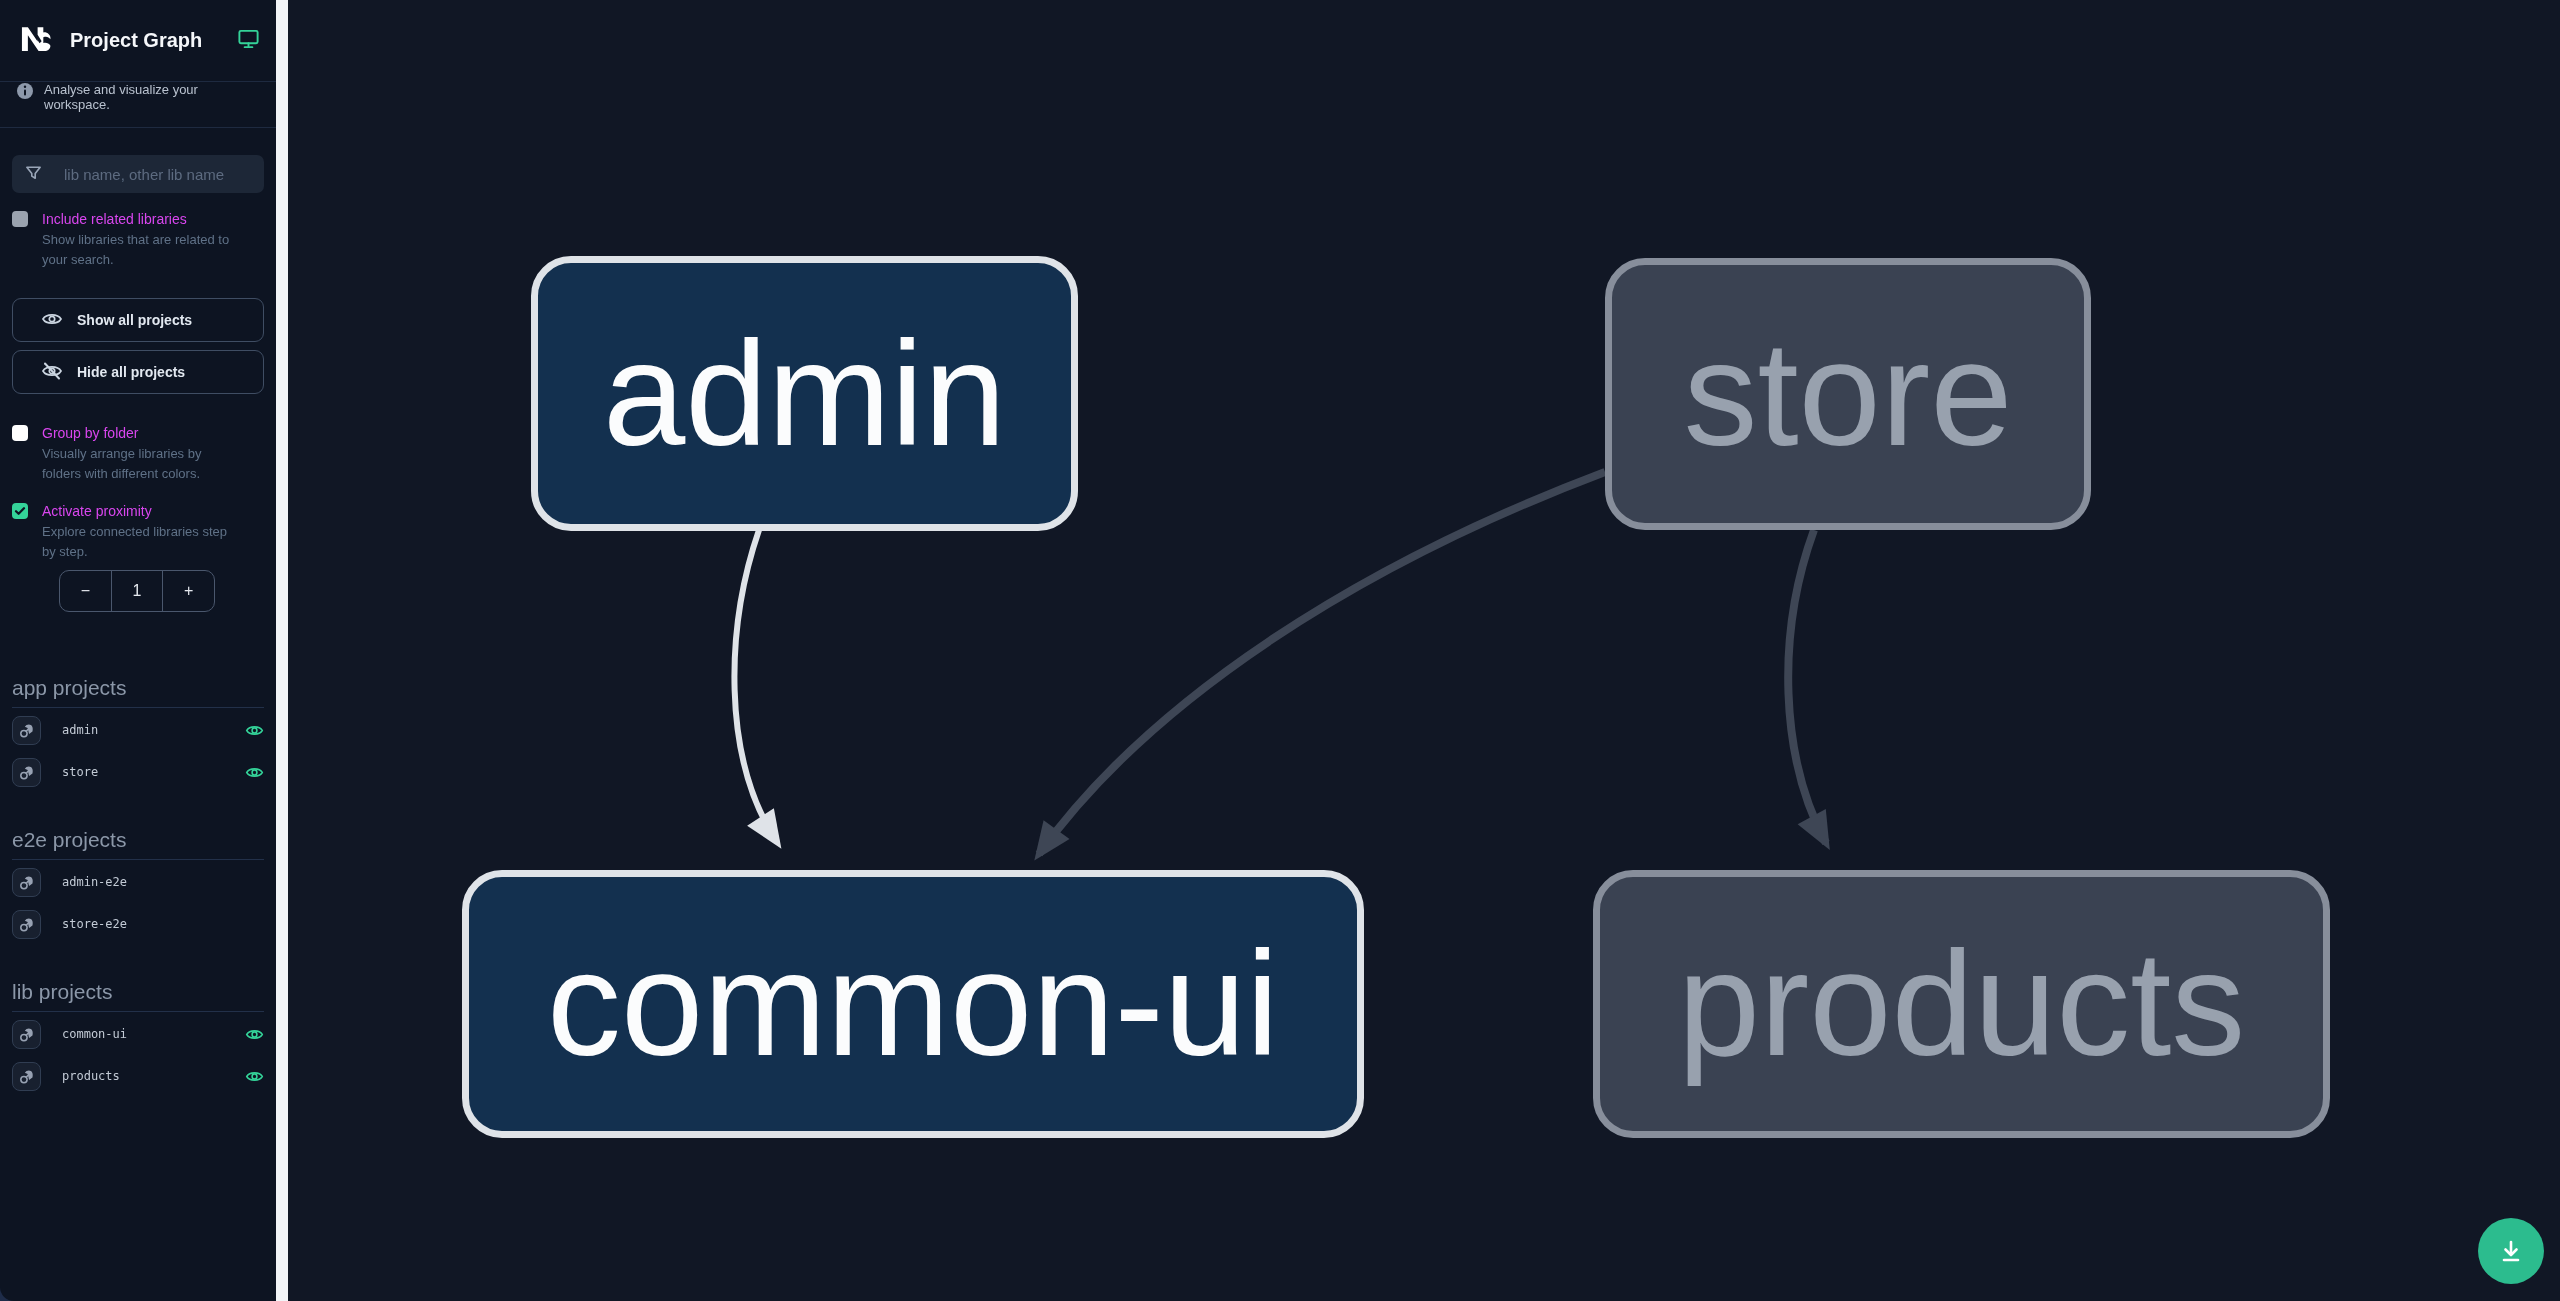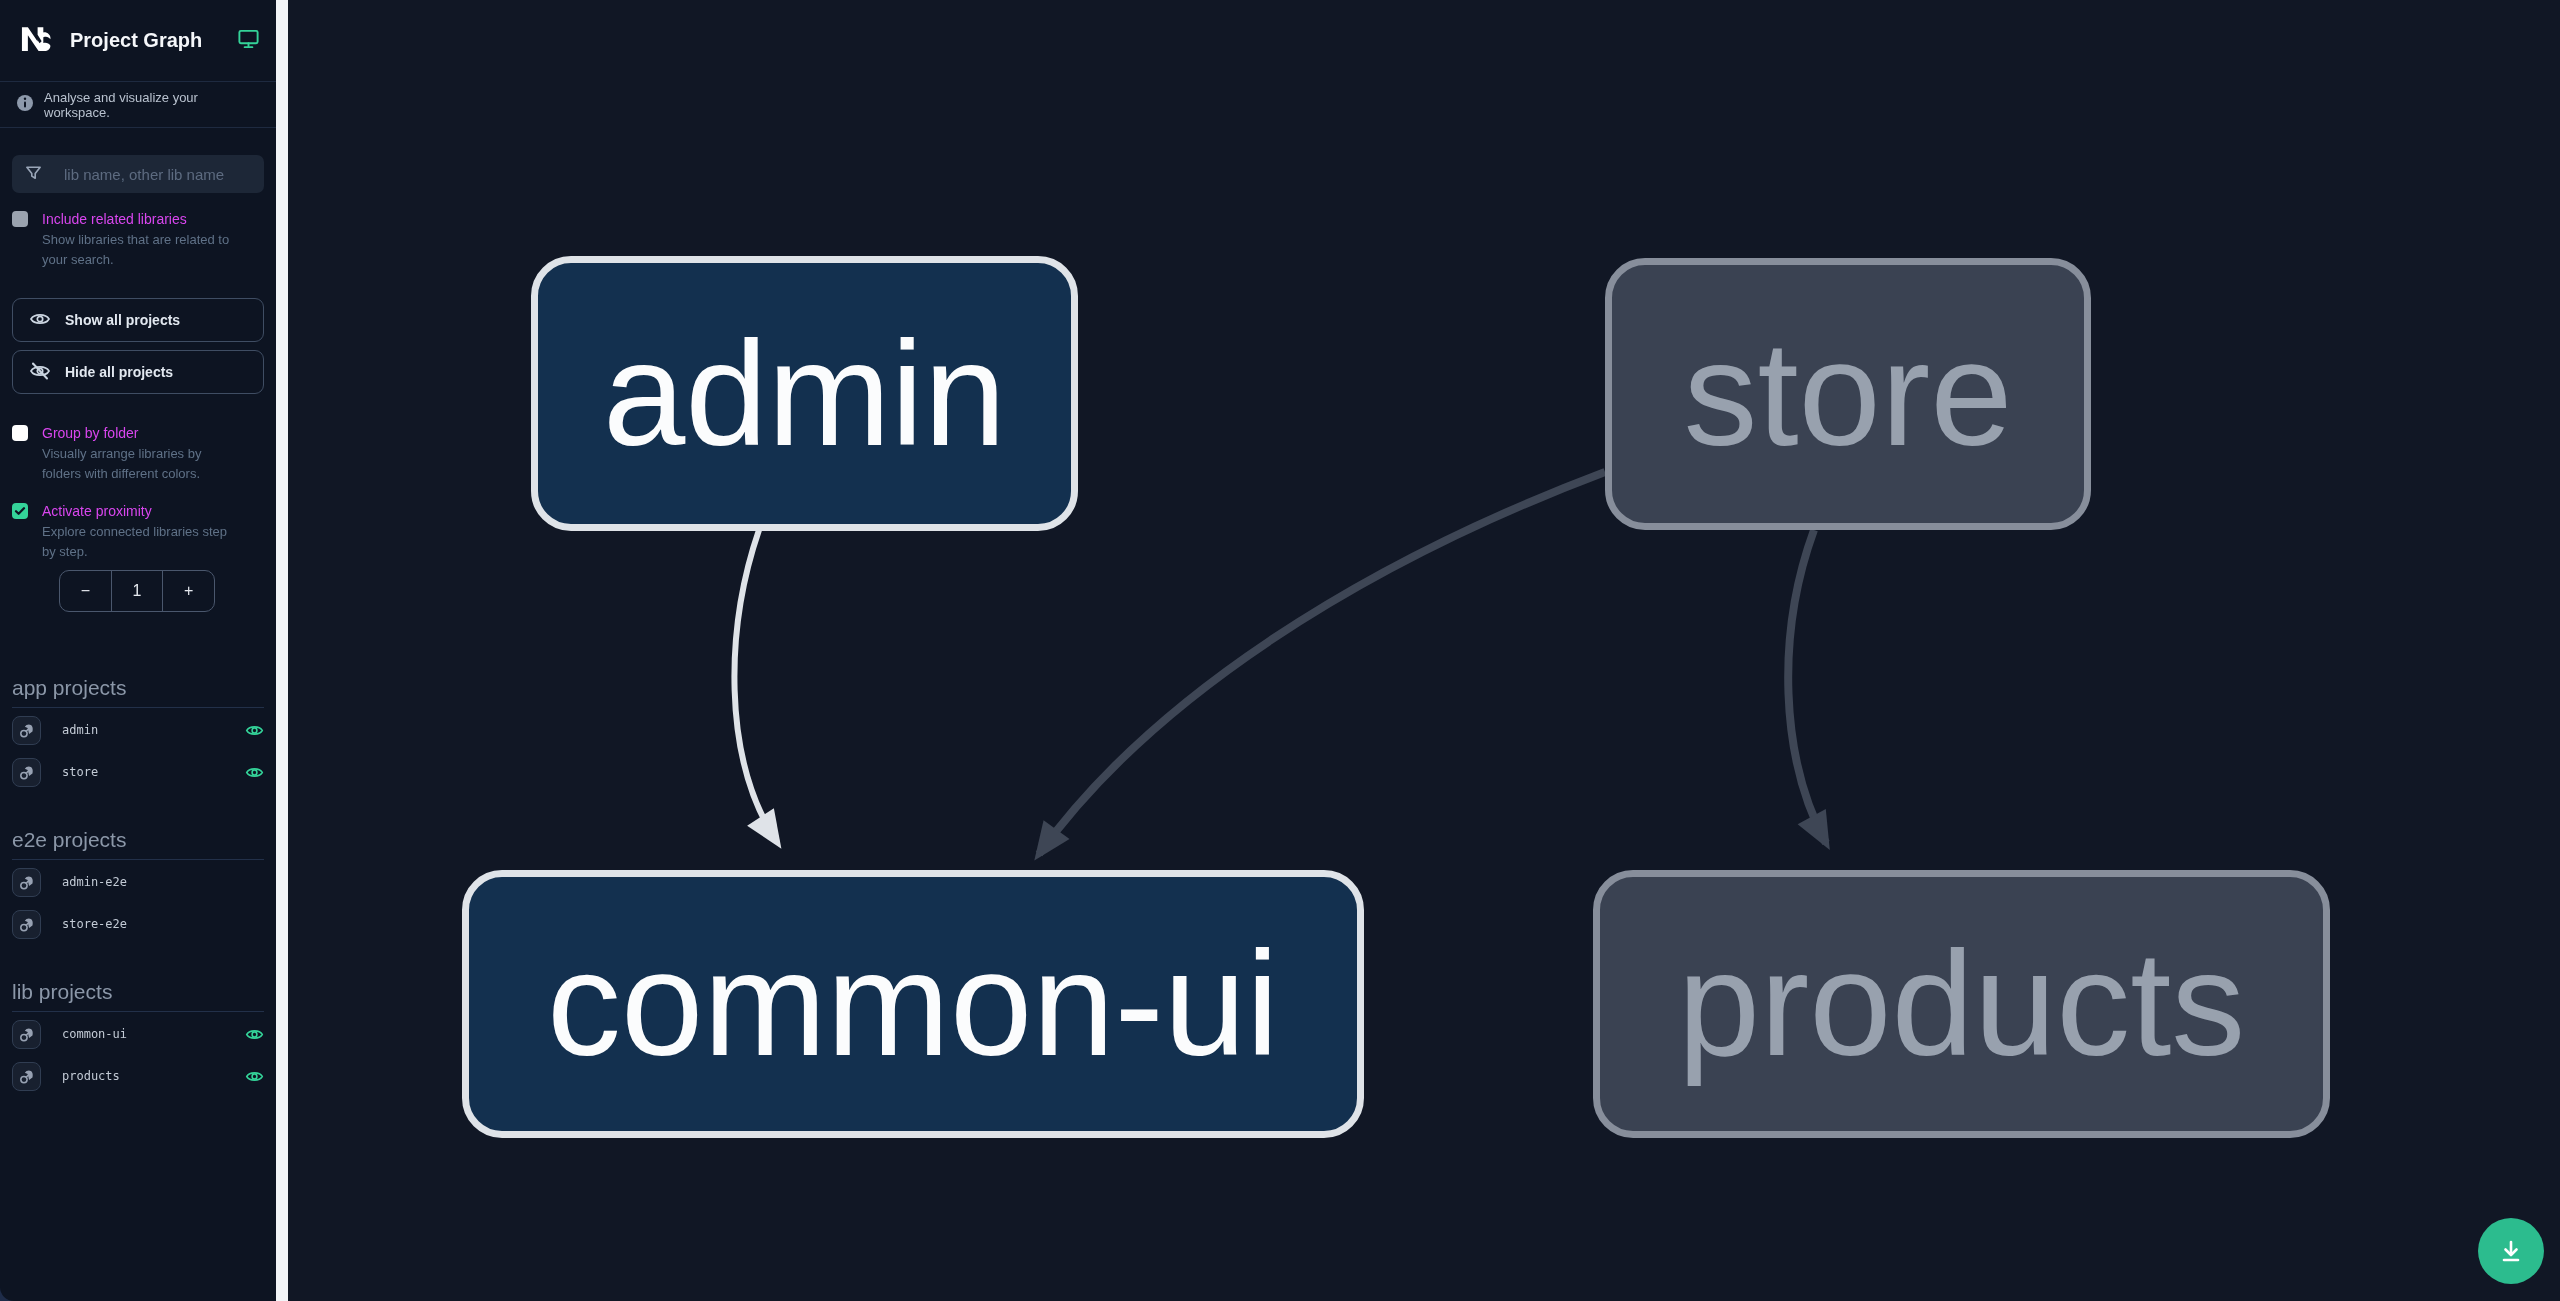--- a/index.html
+++ b/index.html
@@ -7,42 +7,42 @@
   body { background:#111725; font-family:"Liberation Sans", sans-serif; position:relative; }
 
   
   .corner-accent { position:absolute; left:0; bottom:0; width:28px; height:22px; background:#1e2c49; }
   .sidebar { position:absolute; left:0; top:0; width:276px; height:1301px; background:#0d1422;
              border-bottom-left-radius:14px; z-index:2; }
   .divider-strip { position:absolute; left:276px; top:0; width:12px; height:1301px; background:#f2f4f7; z-index:1; }
 
   .side-header { height:82px; display:flex; align-items:center; gap:16px; padding:0 16px; border-bottom:1px solid #1e2a40; }
   .side-title { color:#f5f7fa; font-size:20px; font-weight:bold; flex:1; }
-  .intro-row { height:46px; display:flex; align-items:center; gap:10px; padding:0 16px; border-bottom:1px solid #1e2a40; }
+  .intro-row { height:46px; display:flex; gap:10px; padding:0 16px; border-bottom:1px solid #1e2a40; }
   .intro-text { color:#b9c2cf; font-size:13px; }
 
   .search-box { margin:27px 12px 0 12px; height:38px; background:#1d2737; border-radius:7px;
                 display:flex; align-items:center; gap:21px; padding:0 12px; }
   .search-input { background:transparent; border:none; outline:none; color:#aeb9c8; font-size:15px; width:100%;
                   font-family:"Liberation Sans", sans-serif; }
   .search-input::placeholder { color:#5d6b80; }
 
   .opt { display:flex; gap:14px; padding:0 12px; }
   .opt-mt1 { margin-top:16px; }
   .opt-mt2 { margin-top:29px; }
   .opt-mt3 { margin-top:17px; }
   .cbx { width:16px; height:16px; border-radius:4px; flex:none; margin-top:2px; }
   .cbx-gray  { background:#9aa3af; }
   .cbx-white { background:#ffffff; }
   .cbx-green { background:#34d399; display:flex; align-items:center; justify-content:center; }
   .opt-label { color:#d946ef; font-size:14px; font-weight:normal; line-height:20px; }
   .opt-desc  { color:#5f7187; font-size:13px; line-height:20px; margin-top:1px; max-width:200px; }
 
   .side-btn { margin:8px 12px 0 12px; height:44px; border:1px solid #3f4d63; border-radius:9px;
-              background:transparent; display:flex; align-items:center; gap:14px; padding:0 16px;
+              background:transparent; display:flex; align-items:center; gap:14px; padding:0 28px;
               color:#e2e8f0; font-size:14px; font-weight:bold; width:252px; cursor:pointer;
               font-family:"Liberation Sans", sans-serif; }
   .side-btn.first { margin-top:28px; }
 
   .stepper { margin:8px 0 0 59px; width:156px; height:42px; display:flex;
              border:1px solid #4a576d; border-radius:10px; overflow:hidden; }
   .stepper > div { display:flex; align-items:center; justify-content:center; color:#e5e9ef; font-size:16px; flex:1; }
   .stepper .step-dec { border-right:1px solid #4a576d; }
   .stepper .step-inc { border-left:1px solid #4a576d; }
 

